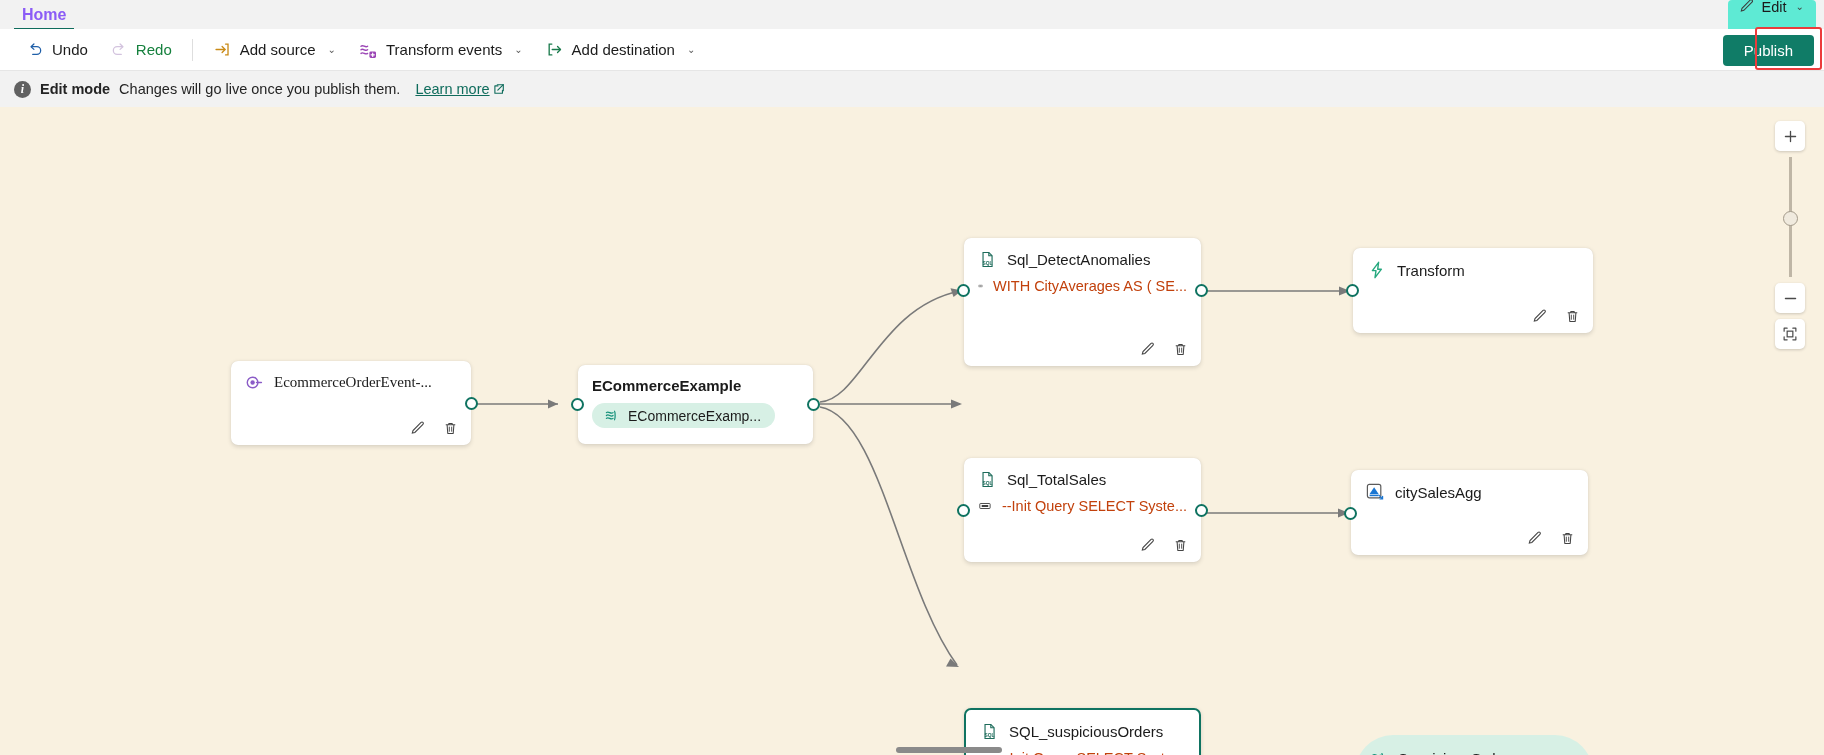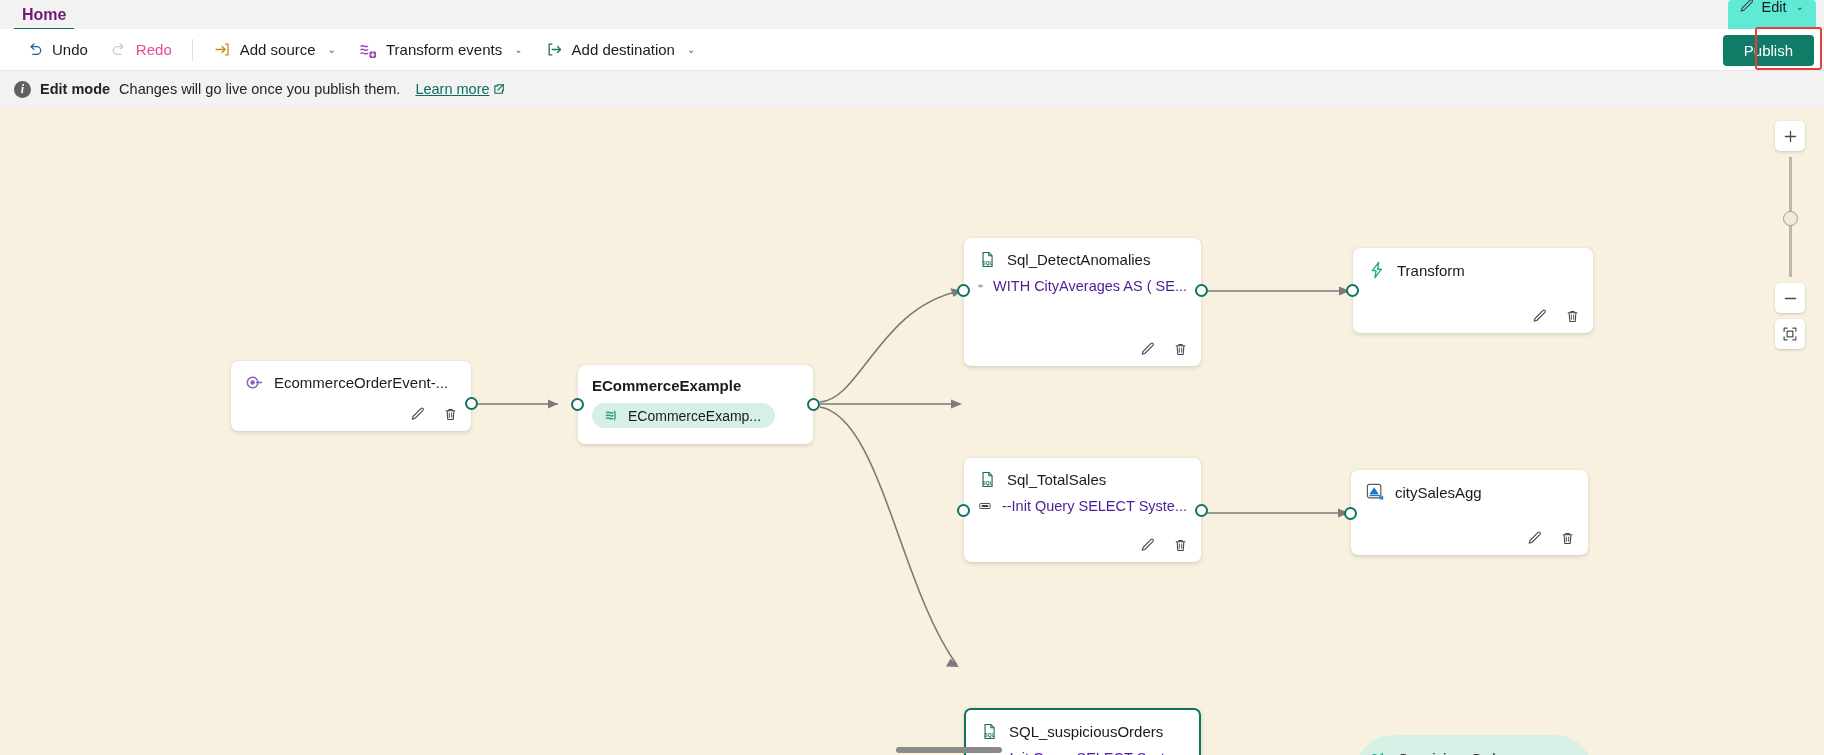--- a/index.html
+++ b/index.html
@@ -13,21 +13,21 @@
   #app { position: relative; width: 1824px; height: 755px; }
 
   
   .tabstrip {
     position: absolute; left: 0; top: 0; width: 1824px; height: 30px;
     background: #f2f2f2;
     display: flex; align-items: flex-end;
   }
   .tab-home {
     margin-left: 14px; padding: 0 8px 5px 8px;
-    font-size: 16px; font-weight: 600; color: #701a75;
+    font-size: 16px; font-weight: 600; color: #8b5cf6;
     border-bottom: 2.5px solid #0f6c5c; line-height: 1;
   }
   .edit-chip {
     position: absolute; right: 8px; top: 0;
     height: 29px; padding: 0 12px 16px 10px;
     background: #5eead4; border-radius: 4px 4px 0 0;
     display: flex; align-items: center; gap: 7px;
     font-size: 14.5px; color: #1b1b1b;
   }
   .edit-chip .chev { font-size: 10px; color: #444; margin-left: 2px; }
@@ -37,21 +37,21 @@
     position: absolute; left: 0; top: 29px; width: 1824px; height: 42px;
     background: #ffffff;
     display: flex; align-items: center; padding-left: 16px; gap: 2px;
     border-bottom: 1px solid #e6e6e6;
   }
   .cmd {
     display: flex; align-items: center; gap: 8px;
     height: 30px; padding: 0 10px; border-radius: 4px;
     font-size: 15px; color: #1b1b1b; cursor: default; white-space: nowrap;
   }
-  .cmd.disabled { color: #ec4899; justify-content: space-between; }
+  .cmd.disabled { color: #15803d; justify-content: space-between; }
   .cmd .chev { font-size: 10px; color: #5a5a5a; margin-left: 4px; }
   .vsep { width: 1px; height: 22px; background: #dedede; margin: 0 8px; }
 
   .publish-wrap {
     position: absolute; right: 10px; top: 0px;
     height: 42px; display: flex; align-items: center;
   }
   .publish-btn {
     background: #107c67; color: #ffffff;
     font-size: 15px; height: 31px; padding: 0 21px;
@@ -107,21 +107,21 @@
   }
   .node-title {
     display: flex; align-items: center; gap: 10px;
     padding: 12px 14px 0 14px;
     font-size: 15px; color: #1b1b1b; white-space: nowrap;
   }
   .node-title.bold { font-weight: 700; }
   .node-sub {
     display: flex; align-items: center; gap: 10px;
     padding: 8px 14px 0 14px;
-    font-size: 14.5px; color: #4c1d95; white-space: nowrap;
+    font-size: 14.5px; color: #c2410c; white-space: nowrap;
   }
   .node-actions {
     position: absolute; right: 12px; bottom: 8px;
     display: flex; gap: 16px; align-items: center;
   }
   .act { width: 17px; height: 17px; cursor: pointer; }
   .port {
     position: absolute; width: 13px; height: 13px;
     border-radius: 50%; background: #ffffff;
     border: 2.4px solid #0f7361;
@@ -270,21 +270,21 @@
       <path d="M1206,184 C1270,184 1300,184 1348,184" fill="none" stroke="#7a7a7a" stroke-width="1.6"></path>
       <polygon points="1350,184 1339,179.5 1339,188.5" fill="#7a7a7a"></polygon>
 
       <path d="M1206,406 C1270,406 1300,406 1347,406" fill="none" stroke="#7a7a7a" stroke-width="1.6"></path>
       <polygon points="1349,406 1338,401.5 1338,410.5" fill="#7a7a7a"></polygon>
 
       <path d="M1206,666 C1270,666 1300,666 1350,666" fill="none" stroke="#7a7a7a" stroke-width="1.6"></path>
       <polygon points="1352,666 1341,661.5 1341,670.5" fill="#7a7a7a"></polygon>
     </svg>
 
-    <div class="node" style="left:231px; top:254px; width:240px; height:70px;">
+    <div class="node" style="left:231px; top:254px; width:240px; height:84px;font-family:Liberation Serif, serif;">
       <div class="node-title">
         <svg width="19" height="19" viewBox="0 0 20 20">
           <circle cx="8" cy="10" r="5.6" fill="none" stroke="#8b5cc7" stroke-width="1.5"></circle>
           <circle cx="8" cy="10" r="2.3" fill="#8b5cc7"></circle>
           <path d="M12.2 10h5" stroke="#8b5cc7" stroke-width="1.7" stroke-linecap="round"></path>
         </svg>
         <span>EcommerceOrderEvent-...</span>
       </div>
       <div class="node-actions">
         <svg class="act" viewBox="0 0 20 20">

